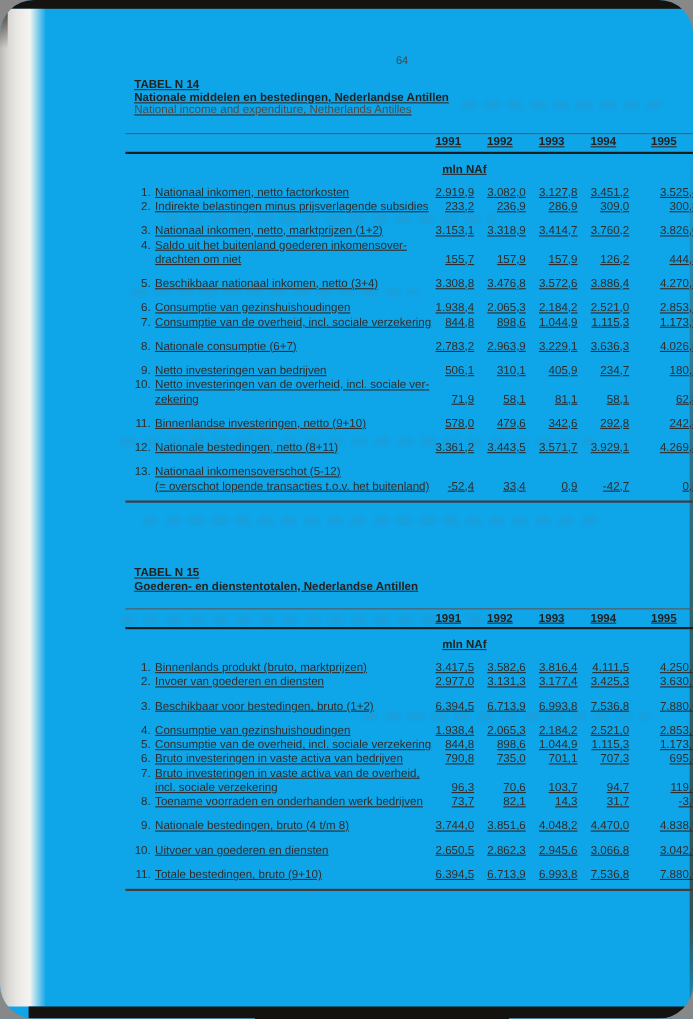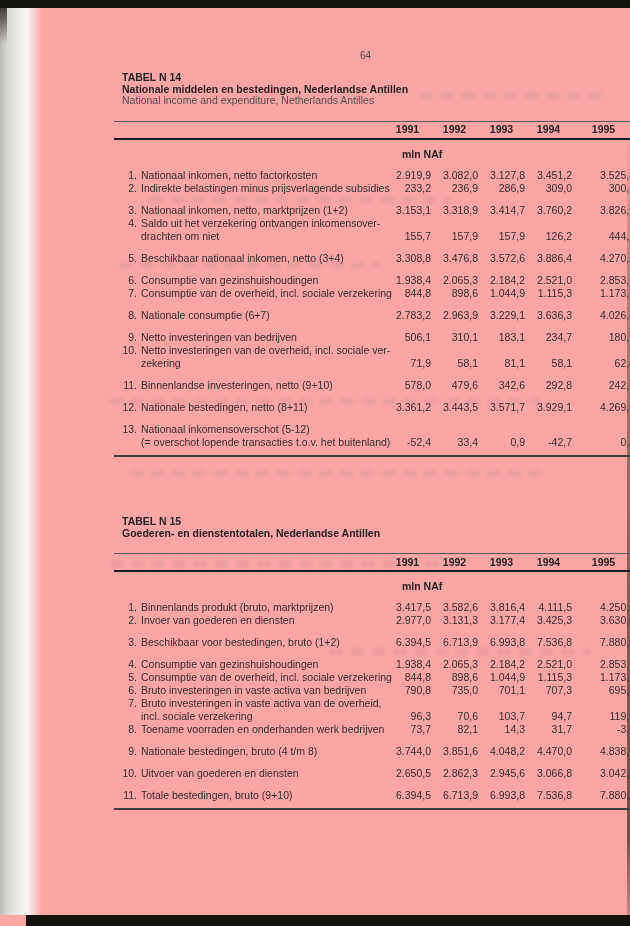--- a/index.html
+++ b/index.html
@@ -1,36 +1,37 @@
 <!DOCTYPE html>
 <html><head>
 <meta charset="utf-8">
 <style>
   html,body { margin:0; padding:0; background:#888; }
   .page {
     position:relative; width:630px; height:926px;
-    background:#fca5a5; overflow:hidden;
+    background:#0ea5e9; overflow:hidden;
     font-family:"Liberation Sans", sans-serif;
     color:#2e2e2e;
+    border-radius:31px;
   }
   
   .top-bar    { position:absolute; top:0; left:0; width:630px; height:8px; background:#15130f; }
   .bottom-bar { position:absolute; left:26px; right:0; bottom:0; height:11px; background:#15130f; }
   .left-strip { position:absolute; top:8px; left:0; bottom:11px; width:42px;
                 background:linear-gradient(90deg,#bcbab6 0px,#d7d6d2 7px,#e8e7e3 15px,#f5f4f1 27px,rgba(252,252,250,0) 42px); }
   .corner-shadow { position:absolute; top:8px; left:0; width:7px; height:36px;
                 background:linear-gradient(#403c37,rgba(64,60,55,0)); }
   .right-edge { position:absolute; right:0; top:130px; bottom:9px; width:3px;
                 background:linear-gradient(180deg,rgba(98,76,52,0) 0%,rgba(98,76,52,.45) 20%,rgba(70,52,33,.65) 60%,rgba(70,52,33,.75) 90%,rgba(70,52,33,.25) 100%); }
   .bleed { position:absolute; height:7px; opacity:.13; filter:blur(1.6px);
            background:repeating-linear-gradient(90deg,rgba(110,110,110,.8) 0 13px,transparent 13px 21px); }
 
   .page-number { position:absolute; top:50px; left:360px; font-size:10px; color:#474747; }
 
-  .section { position:absolute; left:0; width:100%; }
+  .section { position:absolute; left:0; width:100%;text-decoration:underline; }
   .sec-N14 { top:72px; }
   .sec-N15 { top:496px;margin-top:20px; }
 
   .titles { margin-left:122px; font-size:10.5px; line-height:11.5px; }
   .t-title   { font-weight:bold; color:#222; }
   .t-sub-nl  { font-weight:bold; color:#222; }
   .t-sub-en  { color:#4d4d4d; }
 
   .tbl { margin-left:114px; margin-top:14px; width:521px; font-size:10.5px; }
   .tbl-head { border-top:1.5px solid #595959; border-bottom:2.5px solid #1d1d1d; padding:1.5px 0; }
@@ -114,21 +115,21 @@
               <div class="lline"><span class="rno">3.</span><span>Nationaal inkomen, netto, marktprijzen (1+2)</span></div>
             </div>
             <div class="tval">3.153,1</div>
             <div class="tval">3.318,9</div>
             <div class="tval">3.414,7</div>
             <div class="tval">3.760,2</div>
             <div class="tval last">3.826,0</div>
           </div>
           <div class="trow">
             <div class="tlabel">
-              <div class="lline"><span class="rno">4.</span><span>Saldo uit het verzekering ontvangen inkomensover-</span></div>
+              <div class="lline"><span class="rno">4.</span><span>Saldo uit het buitenland goederen inkomensover-</span></div>
               <div class="lline cont">drachten om niet</div>
             </div>
             <div class="tval">155,7</div>
             <div class="tval">157,9</div>
             <div class="tval">157,9</div>
             <div class="tval">126,2</div>
             <div class="tval last">444,3</div>
           </div>
           <div class="trow gap">
             <div class="tlabel">
@@ -169,21 +170,21 @@
             <div class="tval">3.229,1</div>
             <div class="tval">3.636,3</div>
             <div class="tval last">4.026,8</div>
           </div>
           <div class="trow gap">
             <div class="tlabel">
               <div class="lline"><span class="rno">9.</span><span>Netto investeringen van bedrijven</span></div>
             </div>
             <div class="tval">506,1</div>
             <div class="tval">310,1</div>
-            <div class="tval">183,1</div>
+            <div class="tval">405,9</div>
             <div class="tval">234,7</div>
             <div class="tval last">180,2</div>
           </div>
           <div class="trow">
             <div class="tlabel">
               <div class="lline"><span class="rno">10.</span><span>Netto investeringen van de overheid, incl. sociale ver-</span></div>
               <div class="lline cont">zekering</div>
             </div>
             <div class="tval">71,9</div>
             <div class="tval">58,1</div>

